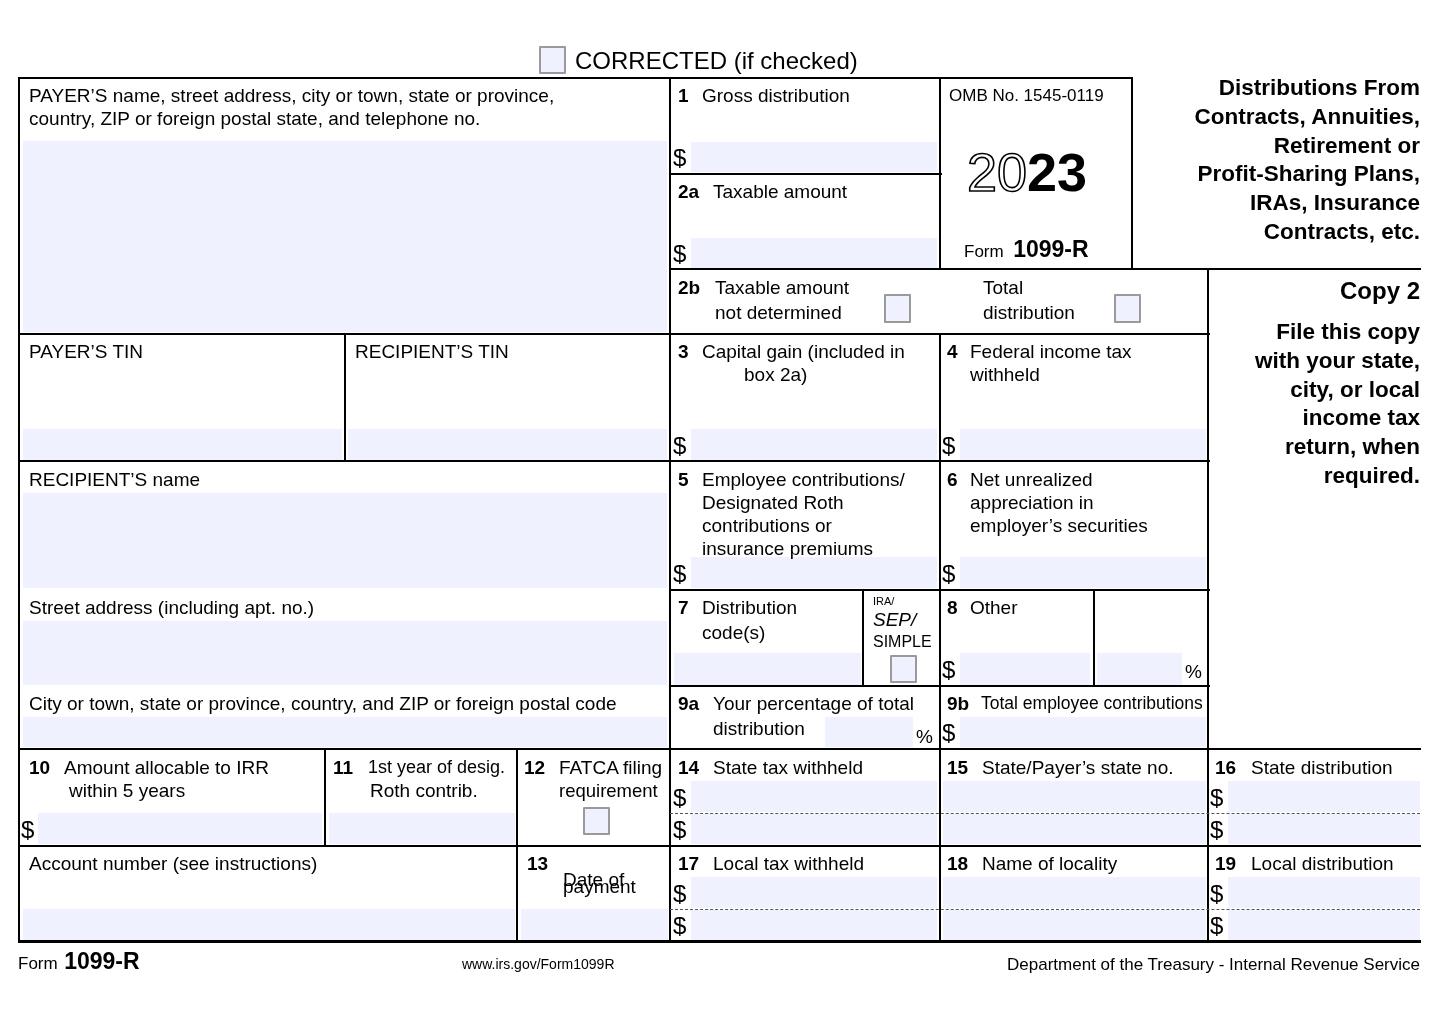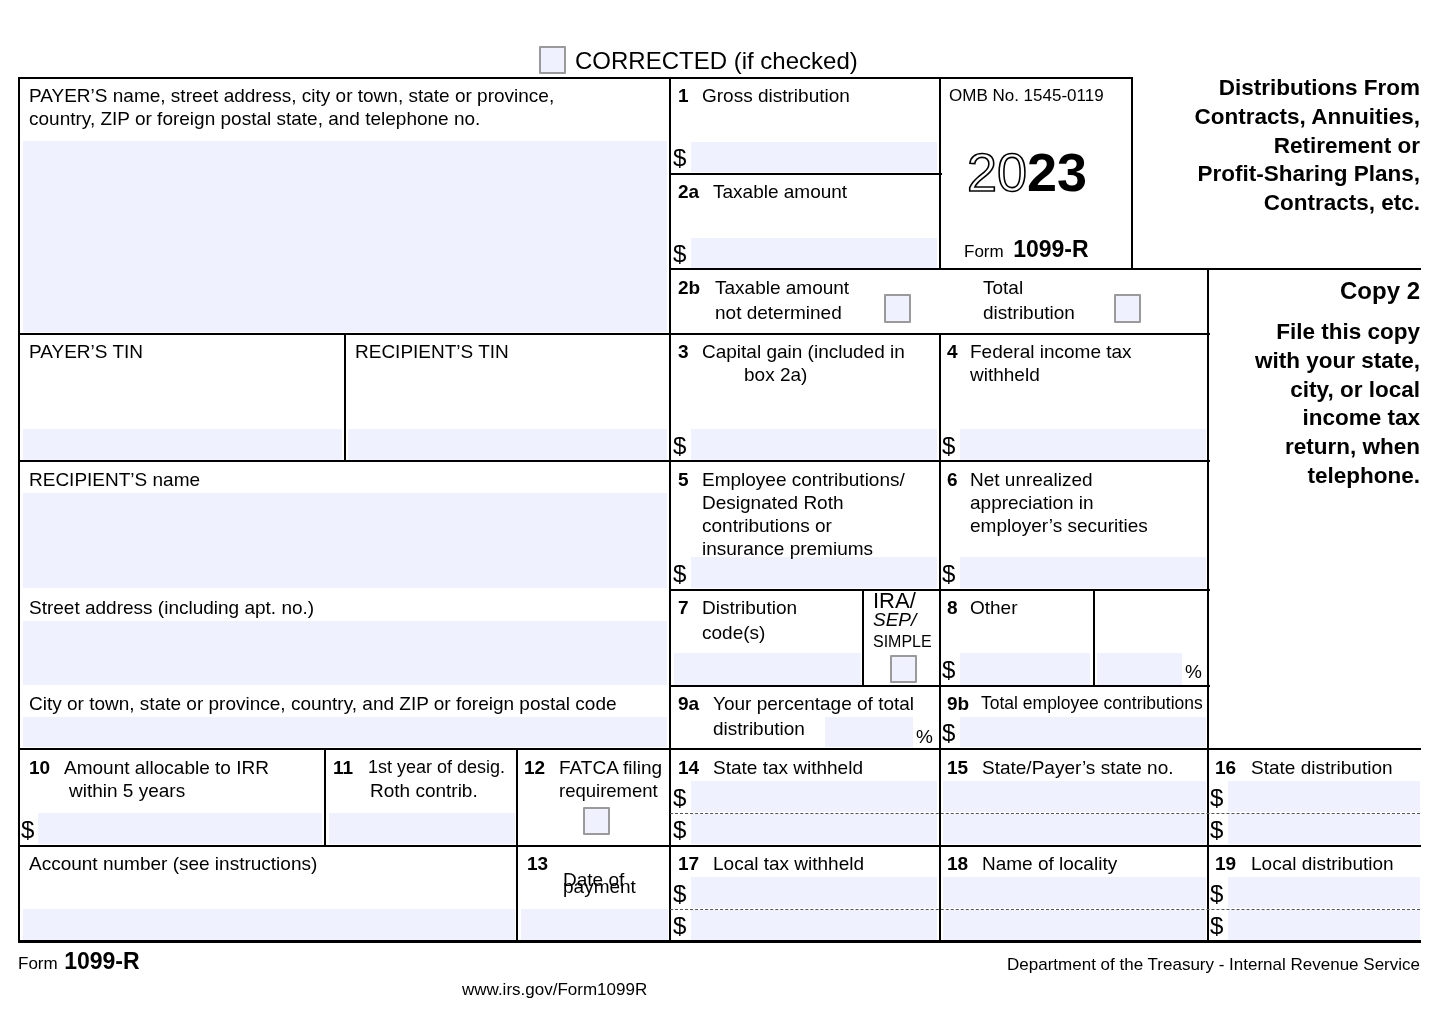--- a/index.html
+++ b/index.html
@@ -116,30 +116,31 @@
 <div class="abs" style="left:964px;top:236px;white-space:nowrap;">
   <span style="font-size:17px;">Form</span>
   <span style="font-size:23px;font-weight:bold;margin-left:5px;">1099-R</span>
 </div>
 
 <div class="side" style="top:74px;">
   <div>Distributions From</div>
   <div>Contracts, Annuities,</div>
   <div>Retirement or</div>
   <div>Profit-Sharing Plans,</div>
+  <div>IRAs, Insurance</div>
   <div>Contracts, etc.</div>
 </div>
 <div class="side" style="top:277px;font-size:24px;">Copy 2</div>
 <div class="side" style="top:318px;">
   <div>File this copy</div>
   <div>with your state,</div>
   <div>city, or local</div>
   <div>income tax</div>
   <div>return, when</div>
-  <div>telephone.</div>
+  <div>required.</div>
 </div>
 
 <div class="lbl num" style="left:678px;top:276px;">2b</div>
 <div class="lbl" style="left:715px;top:276px;">Taxable amount</div>
 <div class="lbl" style="left:715px;top:301px;">not determined</div>
 <div class="cb" style="left:884px;top:294px;width:27px;height:29px;"></div>
 <div class="lbl" style="left:983px;top:276px;">Total</div>
 <div class="lbl" style="left:983px;top:301px;">distribution</div>
 <div class="cb" style="left:1114px;top:294px;width:27px;height:29px;"></div>
 
@@ -160,21 +161,21 @@
 <div class="dollar" style="left:673px;top:561px;">$</div>
 <div class="lbl num" style="left:947px;top:468px;">6</div>
 <div class="lbl" style="left:970px;top:468px;">Net unrealized</div>
 <div class="lbl" style="left:970px;top:491px;">appreciation in</div>
 <div class="lbl" style="left:970px;top:514px;">employer’s securities</div>
 <div class="dollar" style="left:942px;top:561px;">$</div>
 
 <div class="lbl num" style="left:678px;top:596px;">7</div>
 <div class="lbl" style="left:702px;top:596px;">Distribution</div>
 <div class="lbl" style="left:702px;top:621px;">code(s)</div>
-<div class="lbl" style="left:873px;top:592px;font-size:22px;line-height:18px;">IRA/</div>
+<div class="lbl" style="left:873px;top:592px;font-size:11px;line-height:18px;">IRA/</div>
 <div class="lbl" style="left:873px;top:611px;font-size:19px;line-height:18px;font-style:italic;">SEP/</div>
 <div class="lbl" style="left:873px;top:633px;font-size:16px;line-height:18px;">SIMPLE</div>
 <div class="cb" style="left:890px;top:655px;width:27px;height:28px;"></div>
 
 <div class="lbl num" style="left:947px;top:596px;">8</div>
 <div class="lbl" style="left:970px;top:596px;">Other</div>
 <div class="dollar" style="left:942px;top:657px;">$</div>
 <div class="pct" style="left:1185px;top:661px;">%</div>
 
 <div class="lbl num" style="left:678px;top:692px;">9a</div>
@@ -221,14 +222,14 @@
 <div class="lbl" style="left:982px;top:852px;">Name of locality</div>
 <div class="lbl num" style="left:1215px;top:852px;">19</div>
 <div class="lbl" style="left:1251px;top:852px;">Local distribution</div>
 <div class="dollar" style="left:1210px;top:881px;">$</div>
 <div class="dollar" style="left:1210px;top:913px;">$</div>
 
 <div class="abs" style="left:18px;top:948px;white-space:nowrap;">
   <span style="font-size:17px;">Form</span>
   <span style="font-size:23px;font-weight:bold;margin-left:2px;">1099-R</span>
 </div>
-<div class="lbl" style="left:462px;top:978px;font-size:17px;">www.irs.gov/Form1099R</div>
+<div class="lbl" style="left:462px;top:953px;font-size:14px;">www.irs.gov/Form1099R</div>
 <div class="lbl" style="right:26px;top:953px;font-size:17px;">Department of the Treasury - Internal Revenue Service</div>
 
 </body></html>

